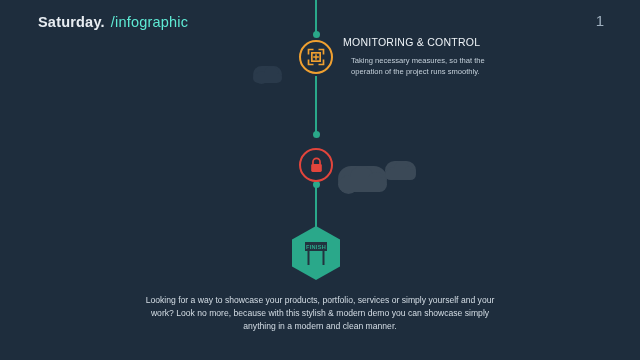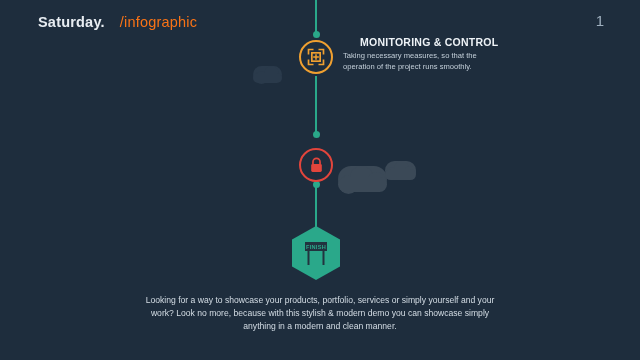--- a/index.html
+++ b/index.html
@@ -24,23 +24,23 @@
     top: 14px;
     font-size: 14.5px;
     letter-spacing: .2px;
     white-space: nowrap;
   }
   .brand-main {
     color: #e8edf2;
     font-weight: bold;
   }
   .brand-sub {
-    color: #f97316;
-    font-weight: normal;
-    margin-left: 15px;
+    color: #5eead4;
+    font-weight: normal;
+    margin-left: 6px;
   }
   .page-number {
     position: absolute;
     right: 36px;
     top: 12px;
     color: #9fb0bf;
     font-size: 15px;
     font-weight: normal;
   }
 
@@ -146,30 +146,30 @@
   #node-finish .finish-glyph {
     position: absolute;
     left: 0; top: 0;
     width: 100%; height: 100%;
   }
 
   
   .node-text { position: absolute; }
   .node-title {
     color: #eef3f7;
-    font-weight: bold;
+    font-weight: normal;
     font-size: 10.5px;
     letter-spacing: .25px;
-    margin: 0 0 3px 17px;
+    margin: 0 0 3px 0;
   }
   .node-desc {
     color: #c3cfd9;
     font-size: 7.6px;
     line-height: 1.42;
-    margin: 0;
+    margin: 8px;
     font-weight: normal;
   }
 
   #text-monitoring {
     left: 343px;
     top: 36px;
     width: 160px;
     text-align: left;
   }
   #text-closure {

